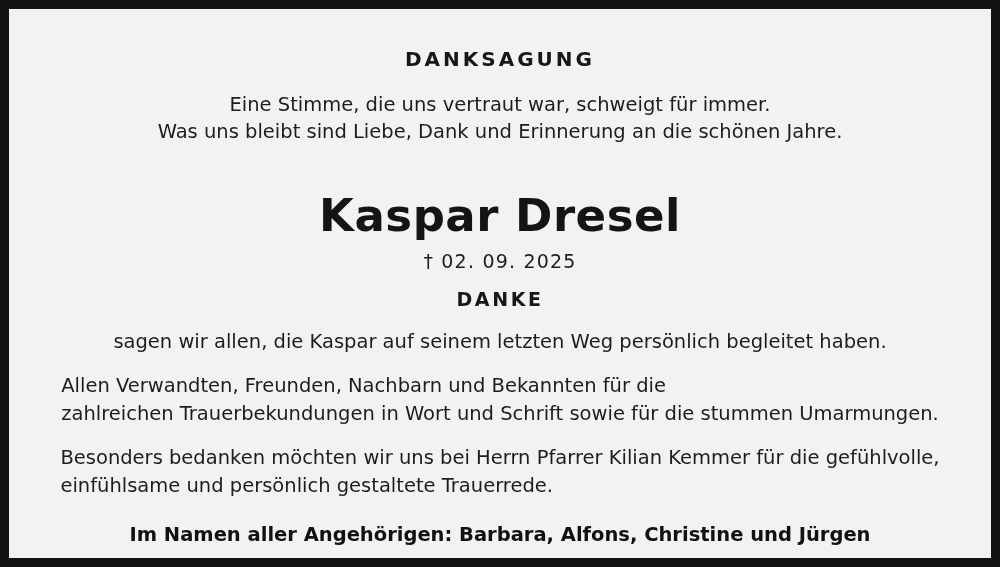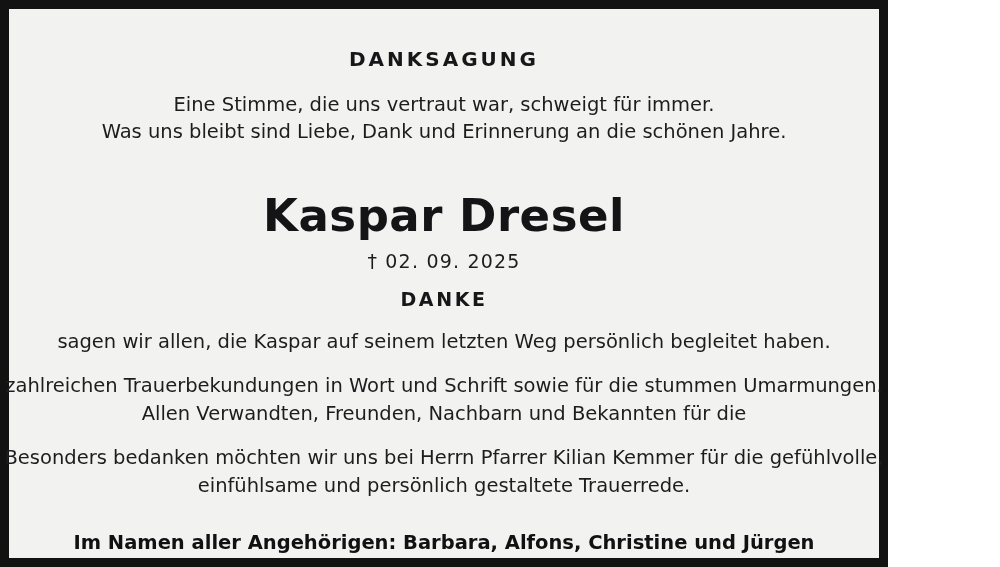--- a/index.html
+++ b/index.html
@@ -8,21 +8,21 @@
     background: #ffffff;
   }
   body {
     width: 1000px;
     height: 567px;
     font-family: "DejaVu Sans", sans-serif;
     color: #1a1a1a;
   }
   .obituary-frame {
     box-sizing: border-box;
-    width: 888px;
+    width: 1000px;
     height: 567px;
     border: 9px solid #121212;
     background: #f2f2f0;
     display: flex;
     flex-direction: column;
     align-items: center;
     padding-top: 38px;
   }
   .heading-danksagung {
     font-size: 20px;
@@ -60,36 +60,35 @@
   }
   .heading-danke {
     font-size: 19px;
     letter-spacing: 2.6px;
     font-weight: 600;
     color: #17171a;
     margin-bottom: 18px;
     text-align: center;
   }
   .para {
-    text-align: center;
     font-size: 19.5px;
     line-height: 28px;
     color: #1d1d1f;
     margin-bottom: 16px;
   }
   .para div {
     white-space: nowrap;
   }
   .closing {
     text-align: center;
     font-size: 19.5px;
     font-weight: 700;
     line-height: 30px;
     color: #111113;
-    margin-top: 12px;
+    margin-top: 4px;
   }
   .closing div {
     white-space: nowrap;
   }
 </style>
 </head>
 <body>
 
 <div class="obituary-frame">
 
@@ -104,22 +103,22 @@
 
   <div class="death-date">† 02. 09. 2025</div>
 
   <div class="heading-danke">DANKE</div>
 
   <div class="para">
     <div>sagen wir allen, die Kaspar auf seinem letzten Weg persönlich begleitet haben.</div>
   </div>
 
   <div class="para">
+    <div>Allen Verwandten, Freunden, Nachbarn und Bekannten für die</div>
     <div>zahlreichen Trauerbekundungen in Wort und Schrift sowie für die stummen Umarmungen.</div>
-    <div>Allen Verwandten, Freunden, Nachbarn und Bekannten für die</div>
   </div>
 
   <div class="para">
     <div>Besonders bedanken möchten wir uns bei Herrn Pfarrer Kilian Kemmer für die gefühlvolle,</div>
     <div>einfühlsame und persönlich gestaltete Trauerrede.</div>
   </div>
 
   <div class="closing">
     <div>Im Namen aller Angehörigen: Barbara, Alfons, Christine und Jürgen</div>
 

